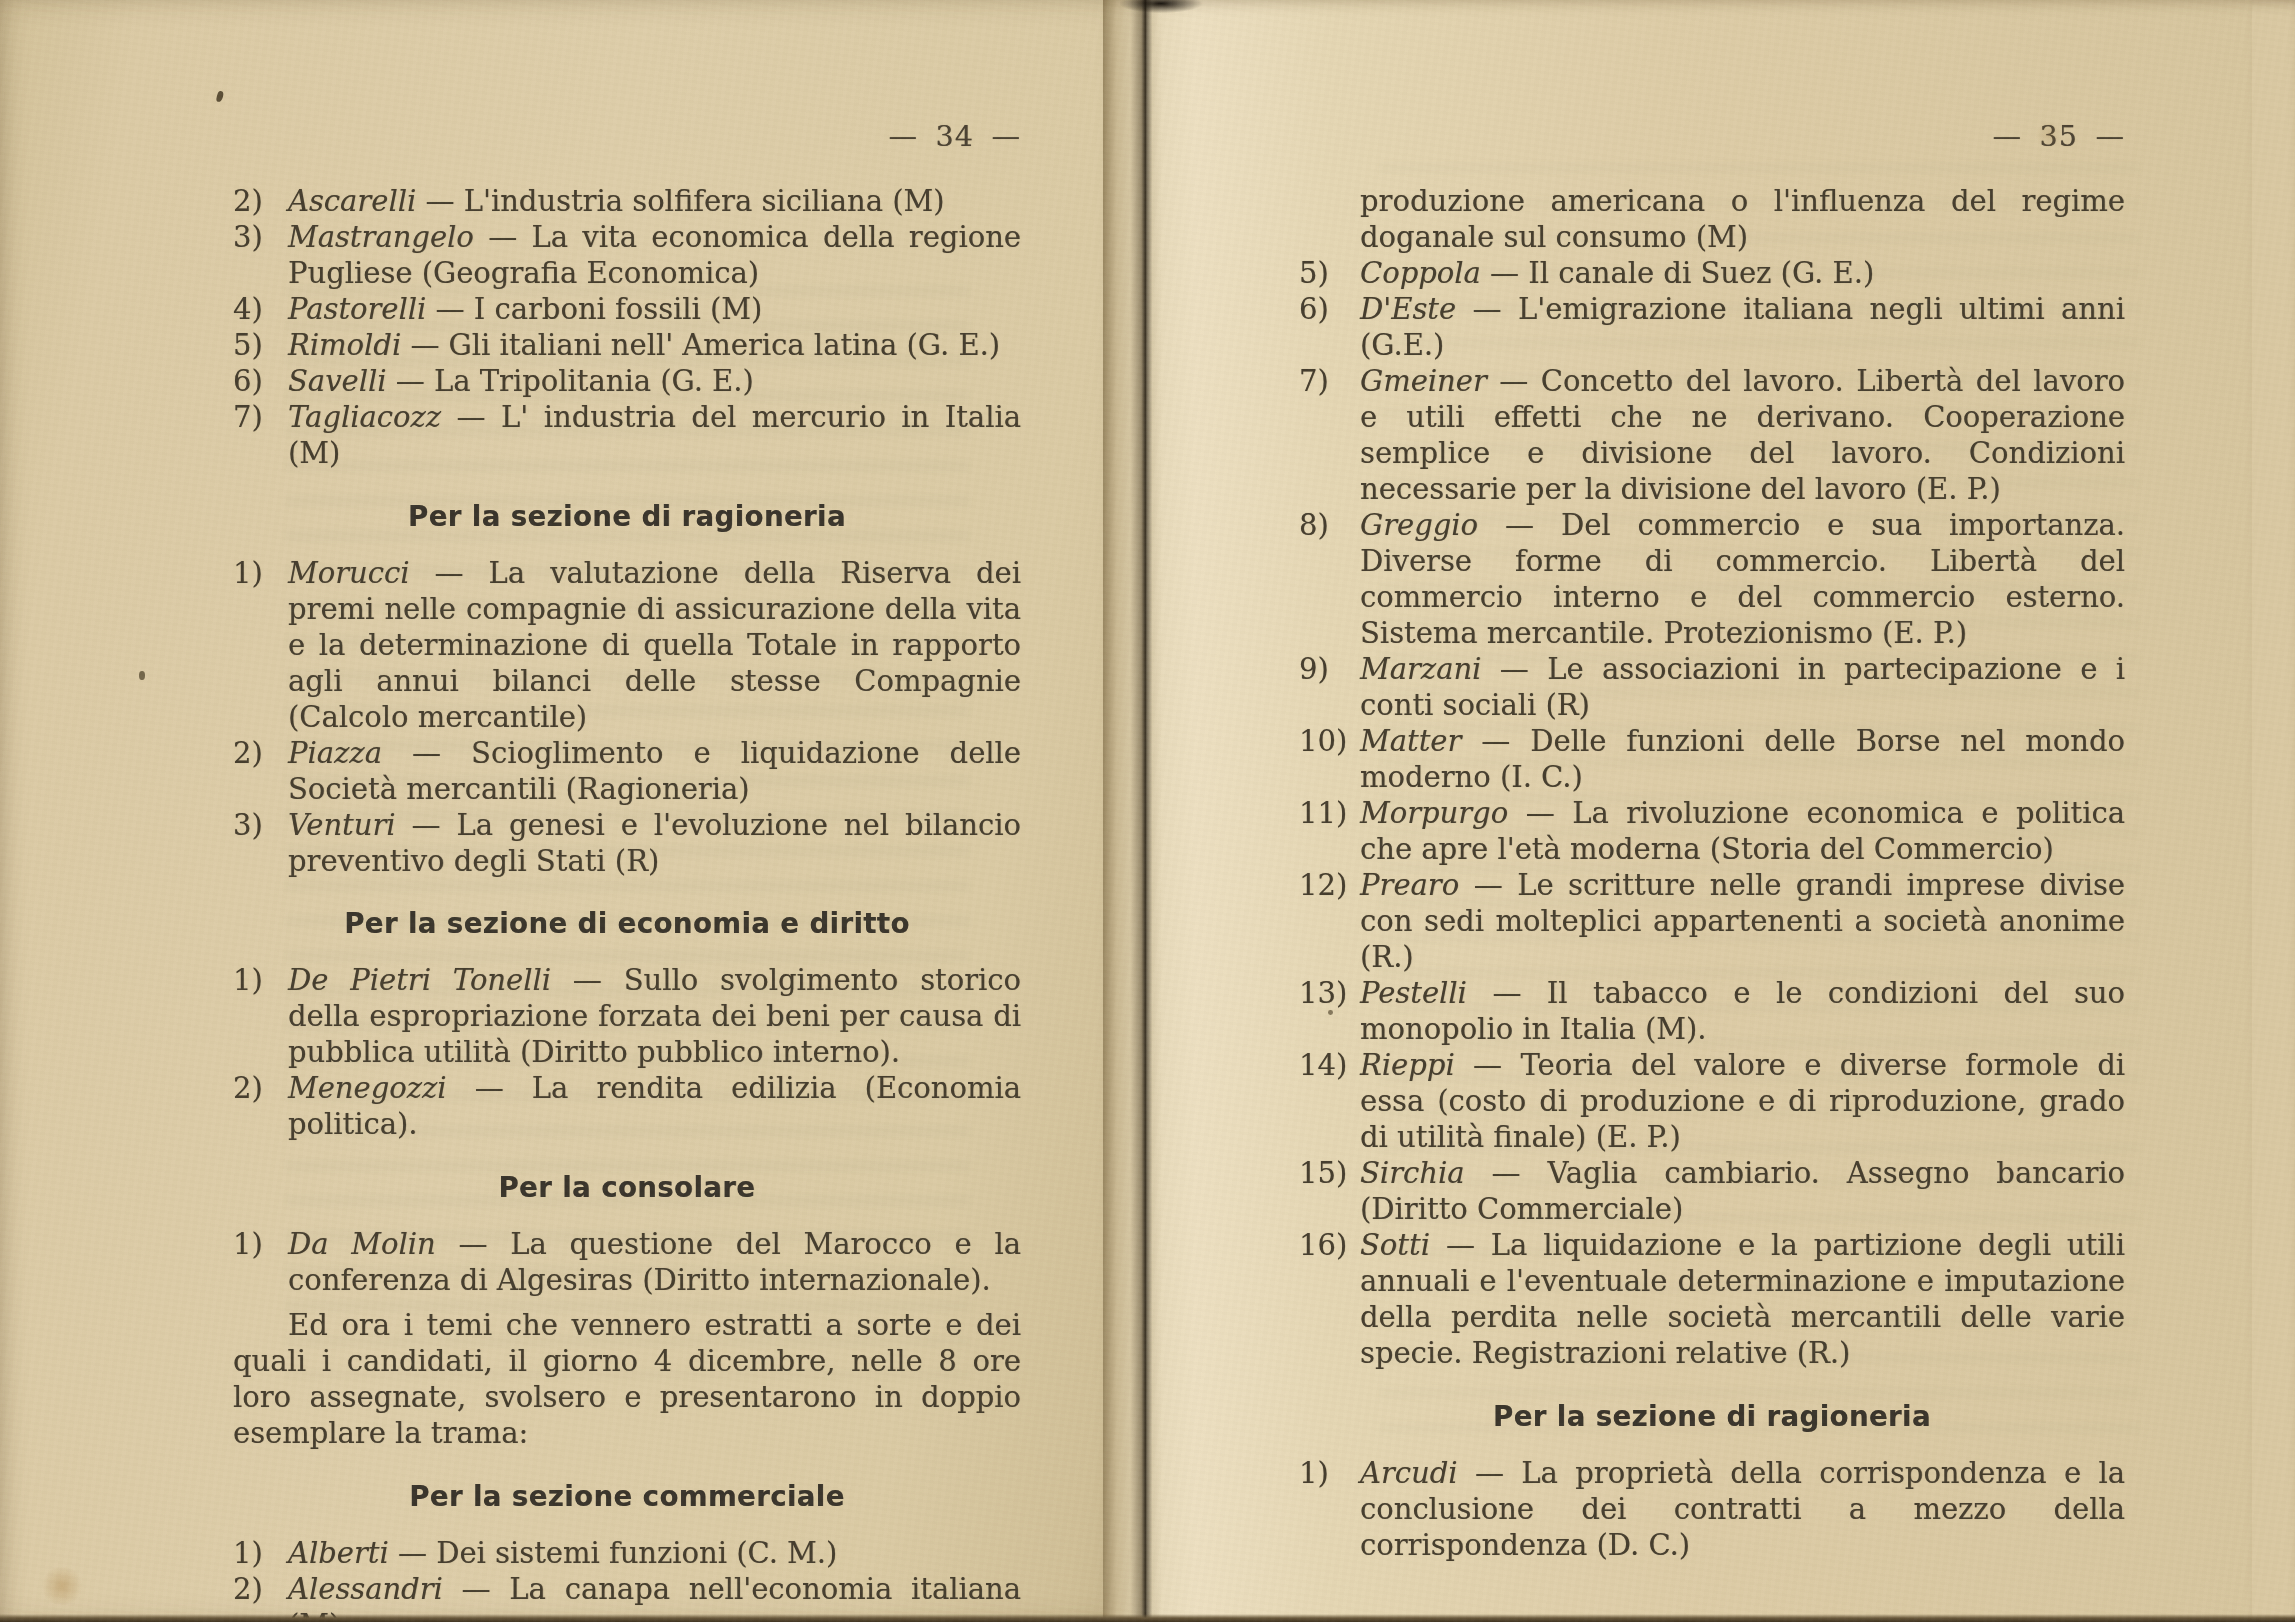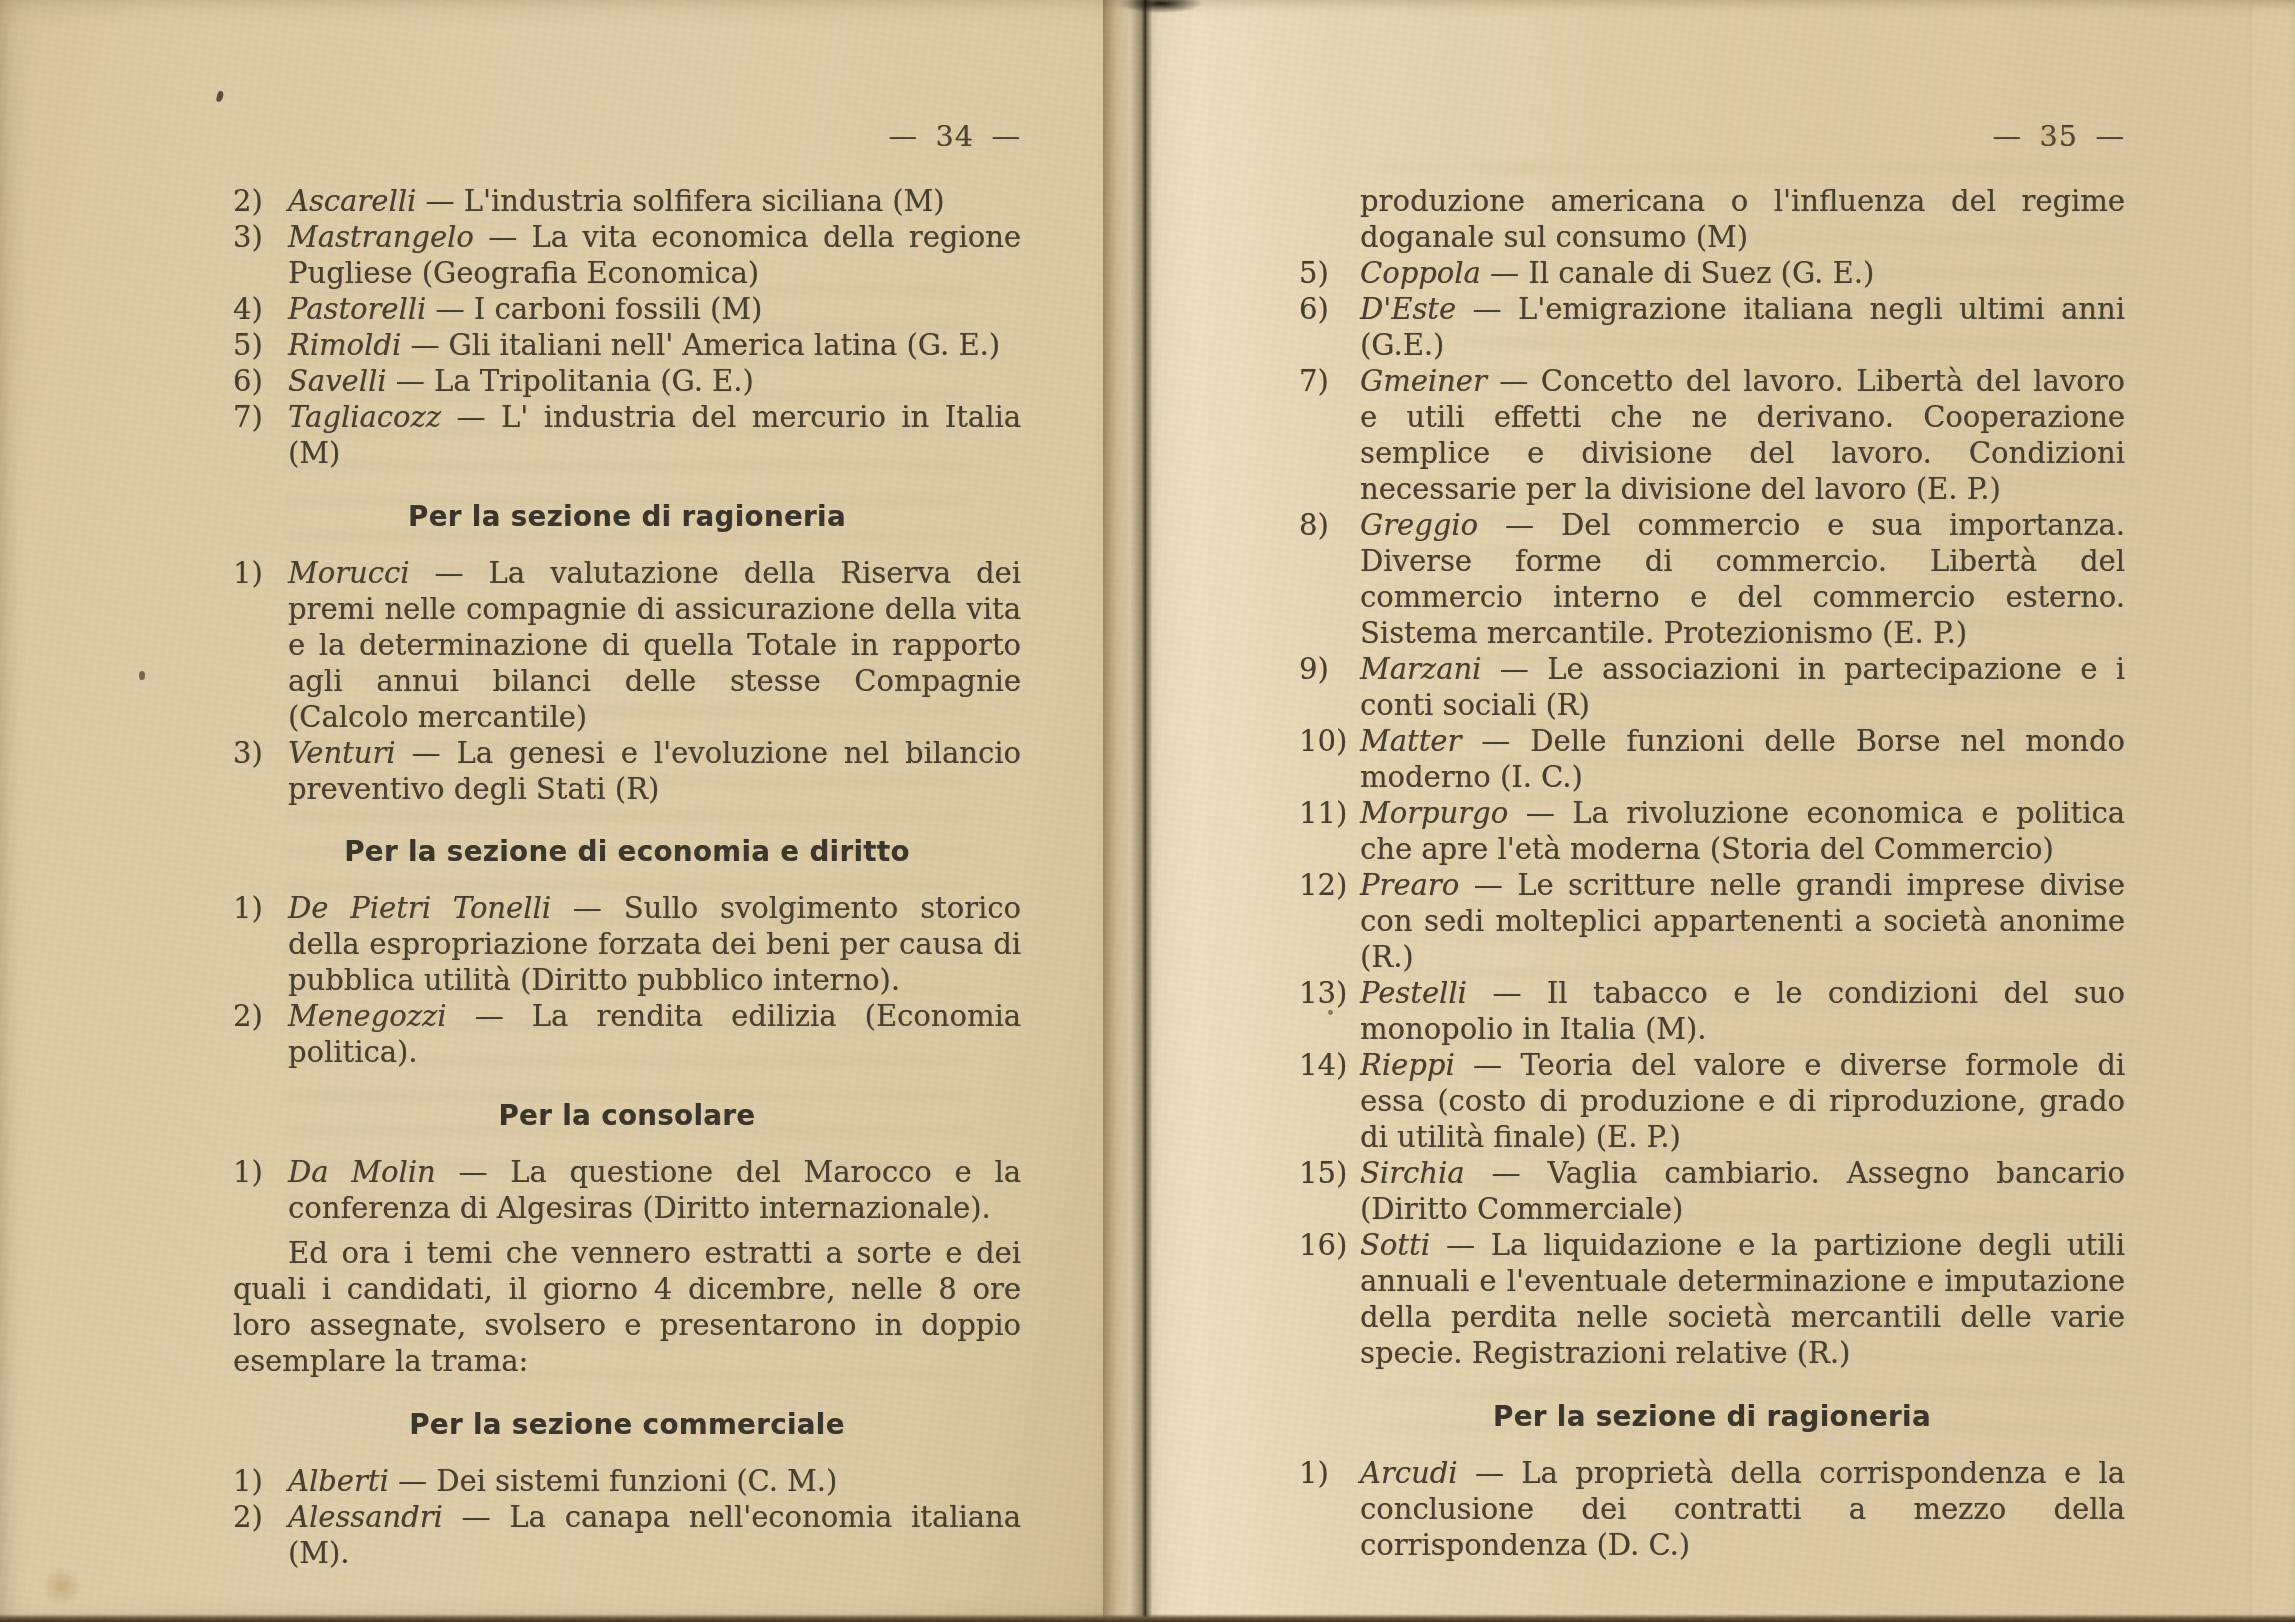--- a/index.html
+++ b/index.html
@@ -95,20 +95,21 @@
     <div class="column">
       <div class="page-number">— 34 —</div>
     <div class="item"><span class="num">2)</span><span class="author">Ascarelli</span> <span class="rest">— L'industria solfifera siciliana (M)</span></div>
         <div class="item"><span class="num">3)</span><span class="author">Mastrangelo</span> <span class="rest">— La vita economica della regione Pugliese (Geografia Economica)</span></div>
         <div class="item"><span class="num">4)</span><span class="author">Pastorelli</span> <span class="rest">— I carboni fossili (M)</span></div>
         <div class="item"><span class="num">5)</span><span class="author">Rimoldi</span> <span class="rest">— Gli italiani nell' America latina (G. E.)</span></div>
         <div class="item"><span class="num">6)</span><span class="author">Savelli</span> <span class="rest">— La Tripolitania (G. E.)</span></div>
         <div class="item"><span class="num">7)</span><span class="author">Tagliacozz</span> <span class="rest">— L' industria del mercurio in Italia (M)</span></div>
         <div class="heading">Per la sezione di ragioneria</div>
         <div class="item"><span class="num">1)</span><span class="author">Morucci</span> <span class="rest">— La valutazione della Riserva dei premi nelle compagnie di assicurazione della vita e la determinazione di quella Totale in rapporto agli annui bilanci delle stesse Compagnie (Calcolo mercantile)</span></div>
+        <div class="item"><span class="num">2)</span><span class="author">Piazza</span> <span class="rest">— Scioglimento e liquidazione delle Società mercantili (Ragioneria)</span></div>
         <div class="item"><span class="num">3)</span><span class="author">Venturi</span> <span class="rest">— La genesi e l'evoluzione nel bilancio preventivo degli Stati (R)</span></div>
         <div class="heading">Per la sezione di economia e diritto</div>
         <div class="item"><span class="num">1)</span><span class="author">De Pietri Tonelli</span> <span class="rest">— Sullo svolgimento storico della espropriazione forzata dei beni per causa di pubblica utilità (Diritto pubblico interno).</span></div>
         <div class="item"><span class="num">2)</span><span class="author">Menegozzi</span> <span class="rest">— La rendita edilizia (Economia politica).</span></div>
         <div class="heading">Per la consolare</div>
         <div class="item"><span class="num">1)</span><span class="author">Da Molin</span> <span class="rest">— La questione del Marocco e la conferenza di Algesiras (Diritto internazionale).</span></div>
         <div class="paragraph">Ed ora i temi che vennero estratti a sorte e dei quali i candidati, il giorno 4 dicembre, nelle 8 ore loro assegnate, svolsero e presentarono in doppio esemplare la trama:</div>
         <div class="heading">Per la sezione commerciale</div>
         <div class="item"><span class="num">1)</span><span class="author">Alberti</span> <span class="rest">— Dei sistemi funzioni (C. M.)</span></div>
         <div class="item"><span class="num">2)</span><span class="author">Alessandri</span> <span class="rest">— La canapa nell'economia italiana (M).</span></div>

